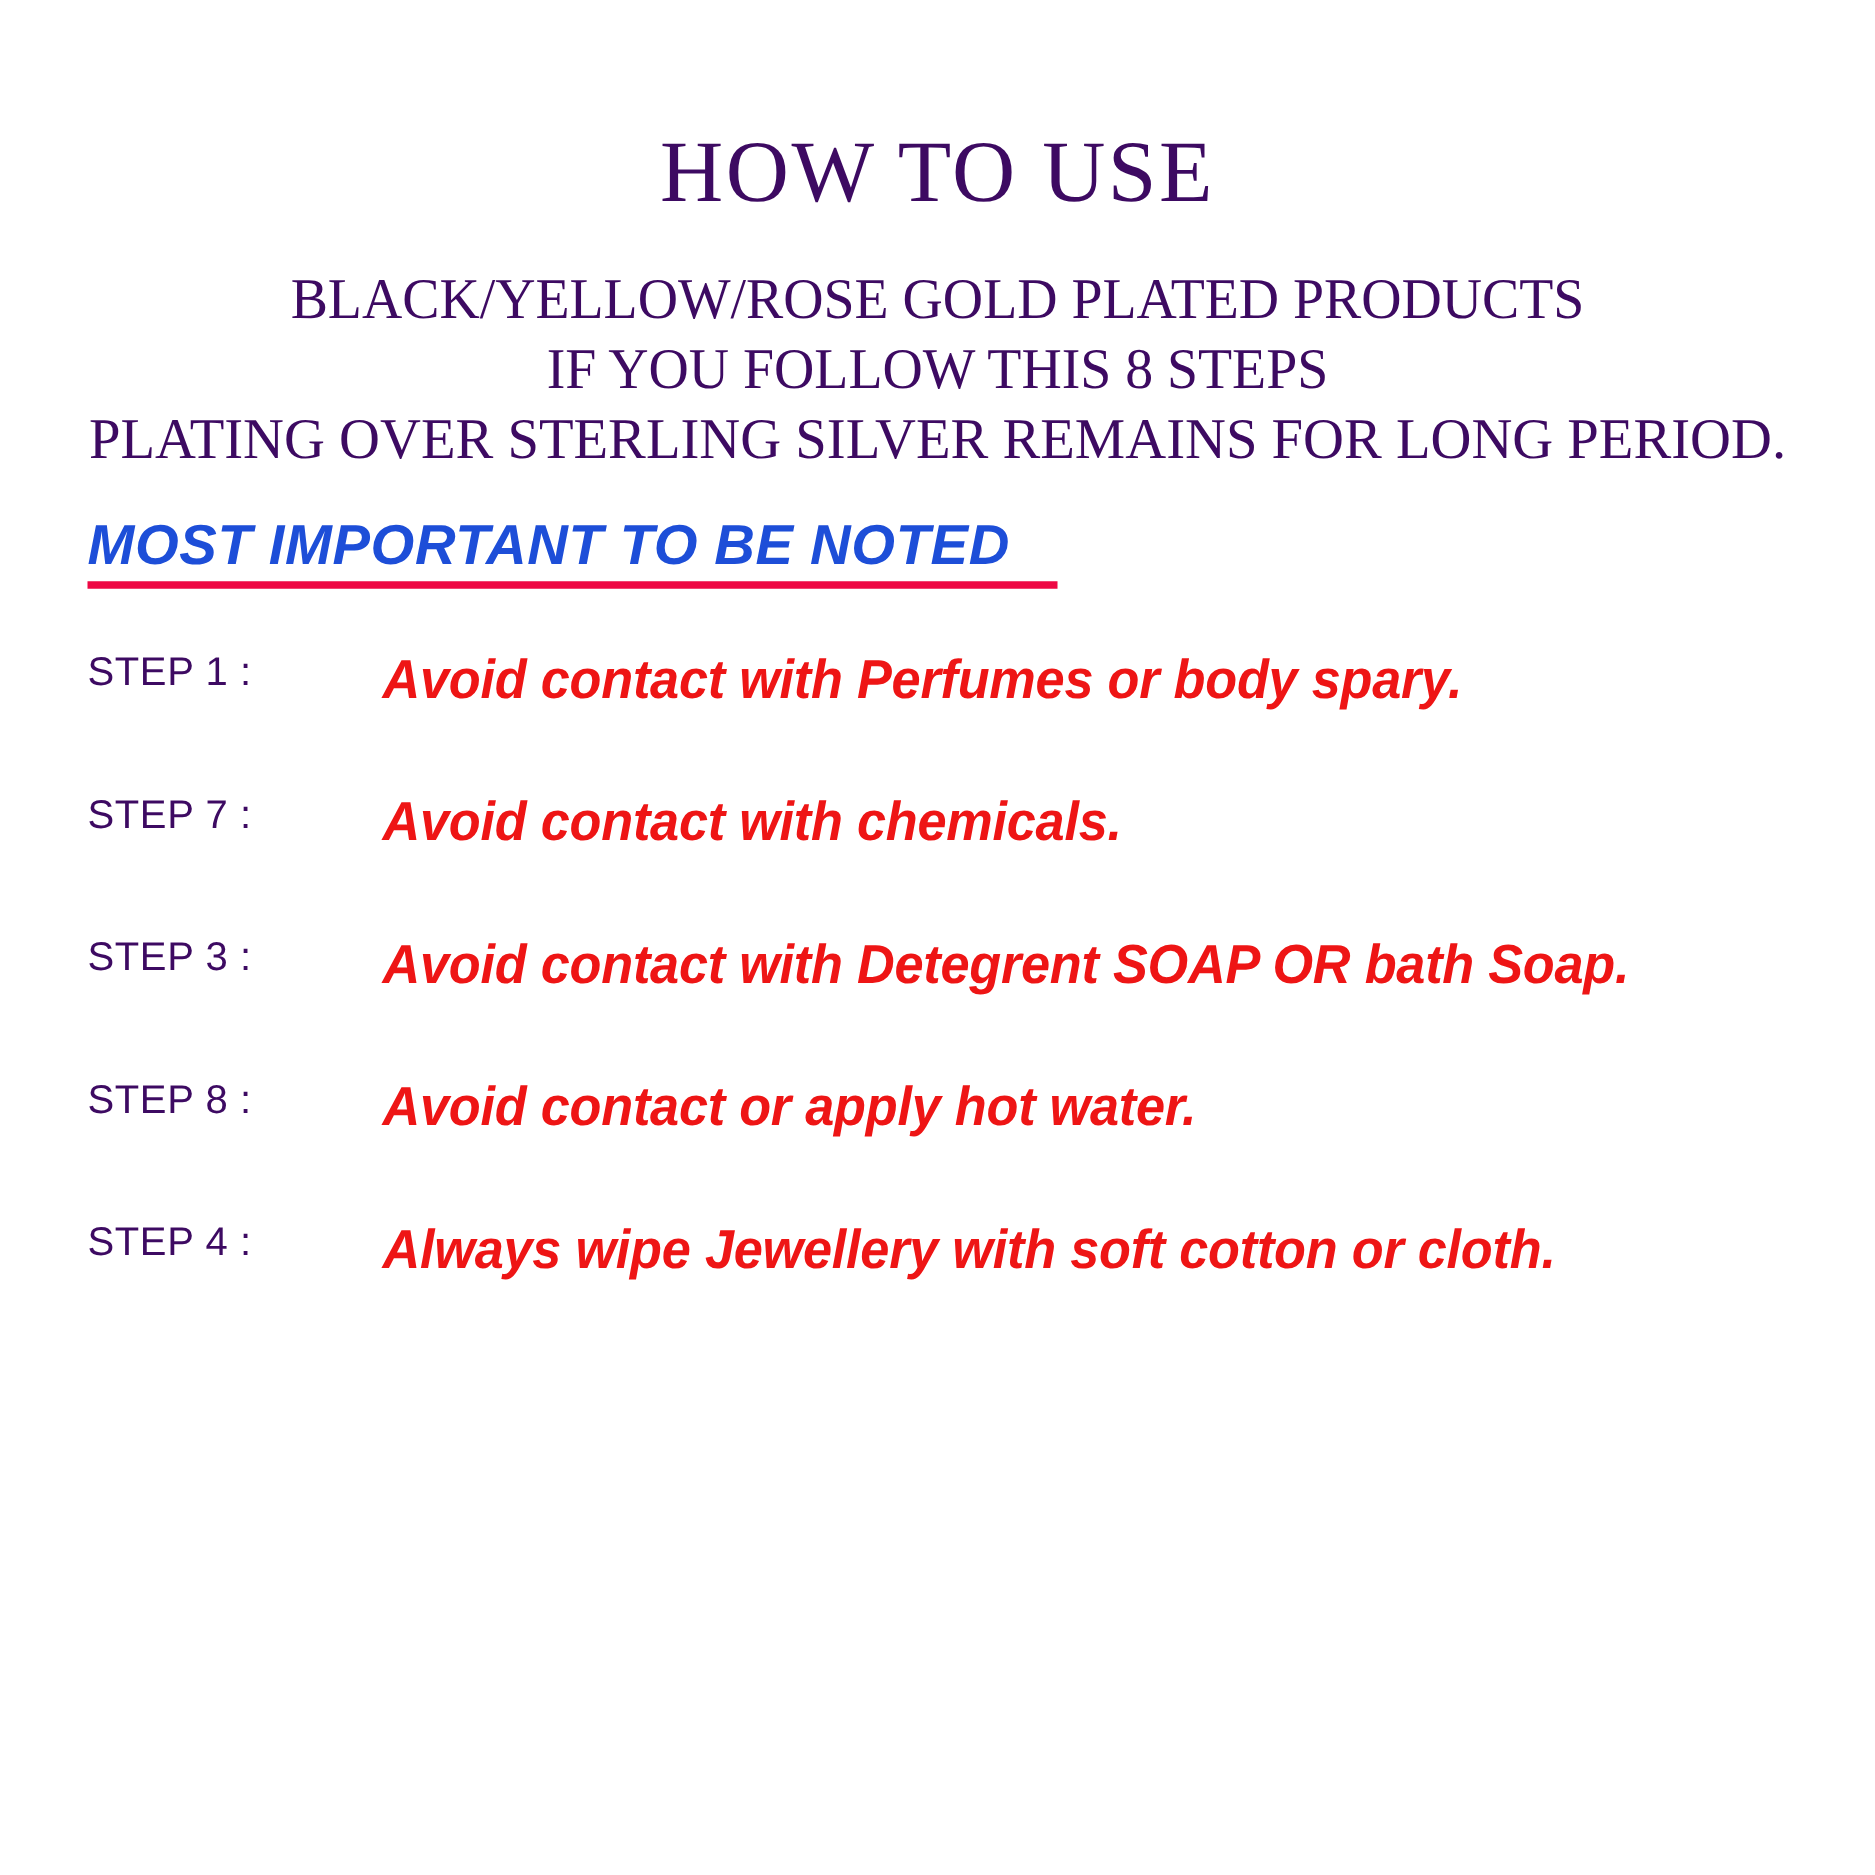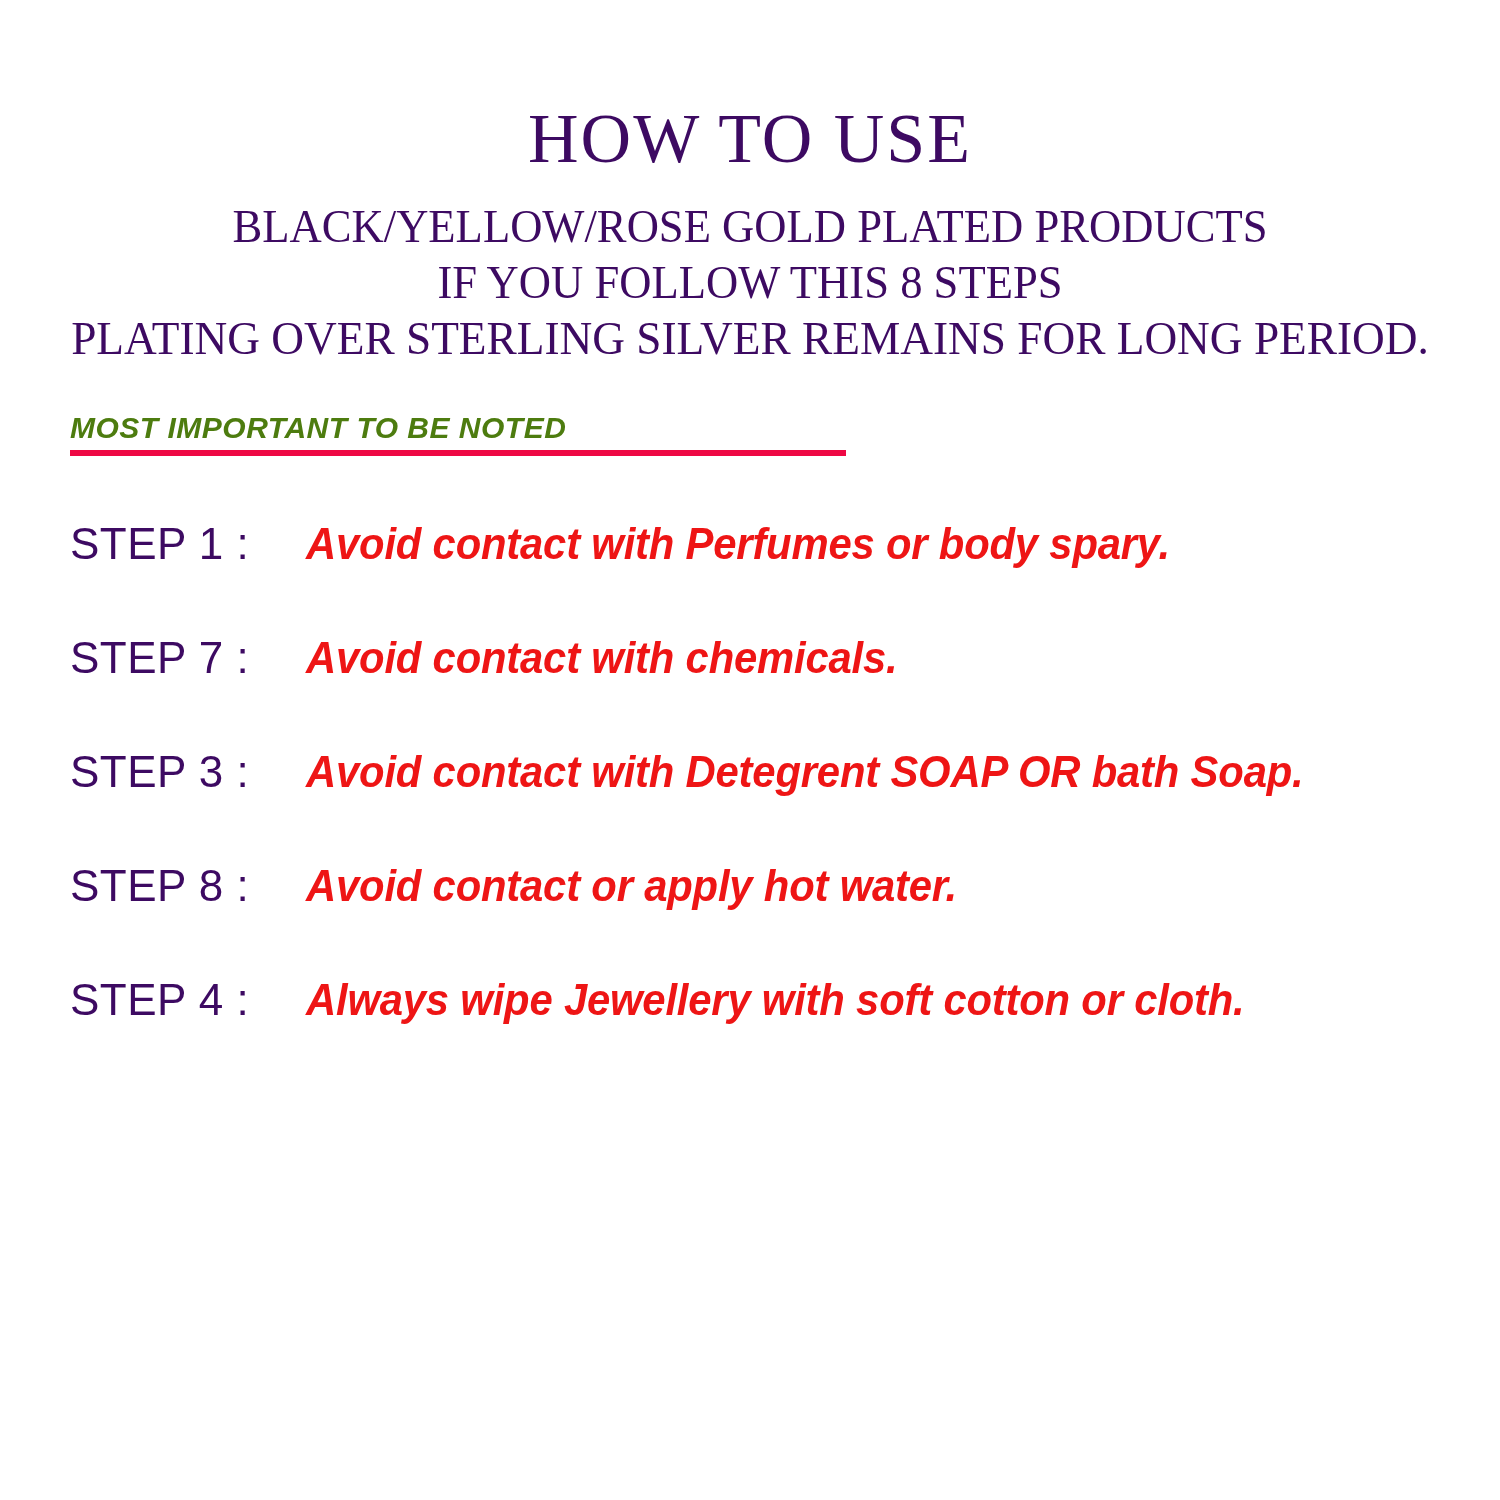--- a/index.html
+++ b/index.html
@@ -37,21 +37,21 @@
     line-height: 1;
     letter-spacing: 2px;
     color: #3d0a62;
     margin: 0;
     padding-top: 104px;
     font-weight: 400;
     white-space: nowrap;
   }
 
   .subtitle-block {
-    margin: 0;
+    margin: 12px;
     padding-top: 30px;
   }
 
   .subtitle-line {
     font-family: "Liberation Serif", "DejaVu Serif", serif;
     color: #3d0a62;
     font-weight: 400;
     line-height: 1.0;
     white-space: nowrap;
     margin: 0;
@@ -74,23 +74,23 @@
   
   .notice {
     position: absolute;
     top: 412px;
     left: 70px;
   }
   .notice-text {
     font-family: "Liberation Sans", "DejaVu Sans", sans-serif;
     font-weight: bold;
     font-style: italic;
-    font-size: 30px;
+    font-size: 45px;
     letter-spacing: 0.5px;
-    color: #4d7c0f;
+    color: #1d4ed8;
     white-space: nowrap;
     display: block;
     line-height: 1.05;
   }
   .notice-underline {
     display: block;
     width: 776px;
     height: 6px;
     background: #ee0844;
     margin-top: 6px;
@@ -103,21 +103,21 @@
     left: 70px;
     width: 1420px;
   }
   .step-row {
     height: 114px;
     position: relative;
     white-space: nowrap;
   }
   .step-label {
     font-family: "Liberation Sans", "DejaVu Sans", sans-serif;
-    font-size: 44px;
+    font-size: 32px;
     font-weight: 400;
     color: #3d0a62;
     position: absolute;
     left: 0;
     top: 0;
     letter-spacing: 0.5px;
     white-space: nowrap;
     text-align: right;
   }
   .step-text {

